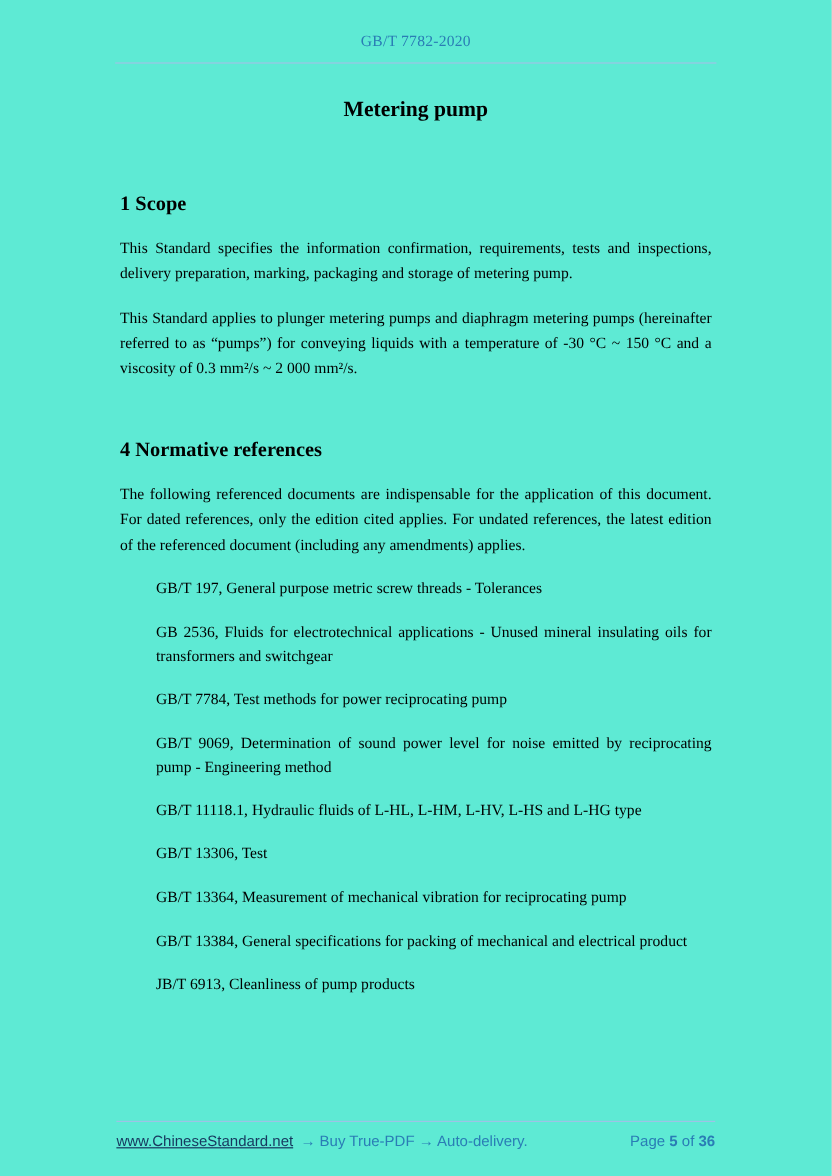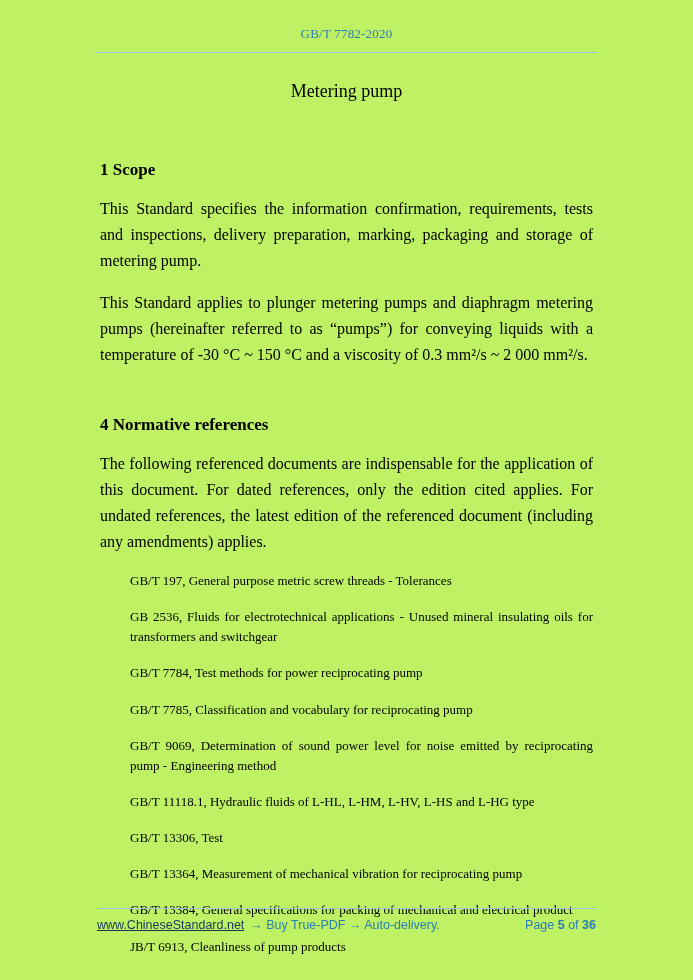--- a/index.html
+++ b/index.html
@@ -7,21 +7,21 @@
     margin: 0;
     padding: 0;
     background: #e9e9e9;
     font-family: "Liberation Serif", serif;
   }
   .page {
     position: relative;
     width: 693px;
     height: 980px;
     margin: 0 auto;
-    background: #bef264;
+    background: #5eead4;
     box-sizing: border-box;
     padding: 26px 100px 0 100px;
     color: #000;
     box-shadow: 0 0 4px rgba(0,0,0,0.25);
     overflow: hidden;
   }
   .doc-number {
     display: block;
     text-align: center;
     color: var(--accent-blue);
@@ -29,51 +29,51 @@
     letter-spacing: 0.2px;
   }
   .header-rule {
     border: none;
     border-top: 1.5px solid var(--rule-blue);
     margin: 10px -4px 0 -4px;
   }
   .page-title {
     text-align: center;
     font-size: 18px;
-    font-weight: normal;
+    font-weight: bold;
     margin: 28px 0 0 0;
   }
   .section-heading {
     font-size: 17px;
     font-weight: bold;
     margin: 48px 0 0 0;
   }
   .section-heading.first {
     margin-top: 58px;
   }
   p.body-para {
-    font-size: 16px;
+    font-size: 13px;
     line-height: 1.62;
     text-align: justify;
     margin: 16px 0 0 0;
   }
   .references {
     margin-top: 16px;
   }
   .references p {
     font-size: 13px;
     line-height: 1.55;
     text-align: justify;
     margin: 16px 0 12px 30px;
   }
   .footer {
     position: absolute;
     left: 97px;
     right: 97px;
-    bottom: 48px;
+    bottom: 22px;
     text-align: right;
   }
   .footer-rule {
     border: none;
     border-top: 1.5px solid var(--rule-blue);
     margin: 0 0 9px 0;
   }
   .footer-row {
     display: flex;
     justify-content: space-between;
@@ -115,21 +115,20 @@
   <p class="body-para">This Standard applies to plunger metering pumps and diaphragm metering pumps (hereinafter referred to as “pumps”) for conveying liquids with a temperature of -30 °C ~ 150 °C and a viscosity of 0.3 mm²/s ~ 2 000 mm²/s.</p>
 
   <h2 class="section-heading">4 Normative references</h2>
 
   <p class="body-para">The following referenced documents are indispensable for the application of this document. For dated references, only the edition cited applies. For undated references, the latest edition of the referenced document (including any amendments) applies.</p>
 
   <div class="references">
     <p>GB/T 197, General purpose metric screw threads - Tolerances</p>
     <p>GB 2536, Fluids for electrotechnical applications - Unused mineral insulating oils for transformers and switchgear</p>
     <p>GB/T 7784, Test methods for power reciprocating pump</p>
-    <p>GB/T 7785, Classification and vocabulary for reciprocating pump</p>
     <p>GB/T 9069, Determination of sound power level for noise emitted by reciprocating pump - Engineering method</p>
     <p>GB/T 11118.1, Hydraulic fluids of L-HL, L-HM, L-HV, L-HS and L-HG type</p>
     <p>GB/T 13306, Test</p>
     <p>GB/T 13364, Measurement of mechanical vibration for reciprocating pump</p>
     <p>GB/T 13384, General specifications for packing of mechanical and electrical product</p>
     <p>JB/T 6913, Cleanliness of pump products</p>
   </div>
 
   <div class="footer">
     <hr class="footer-rule">

